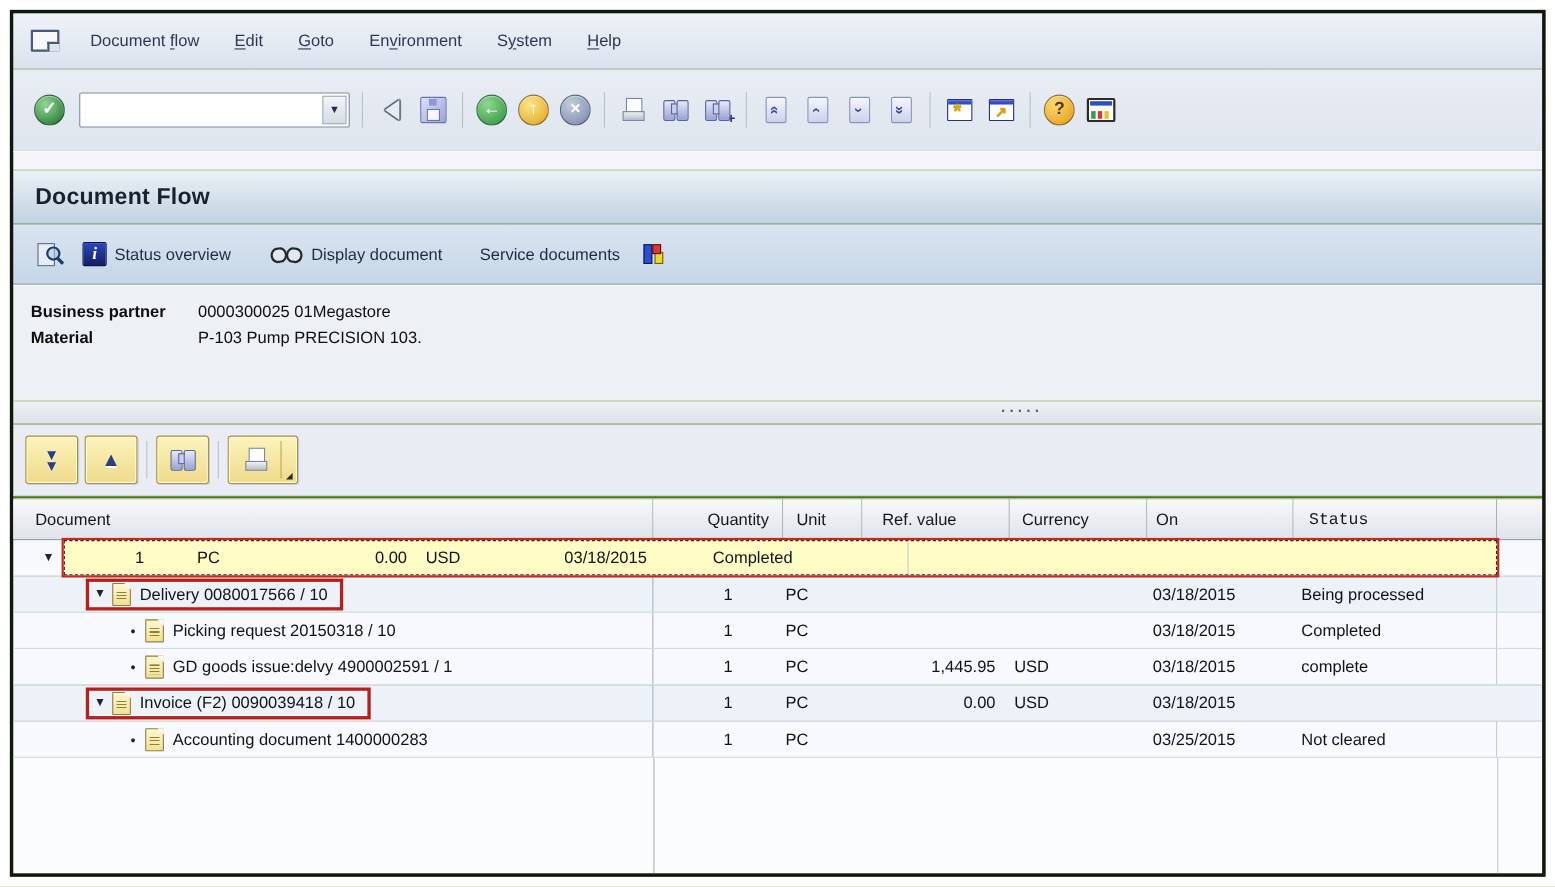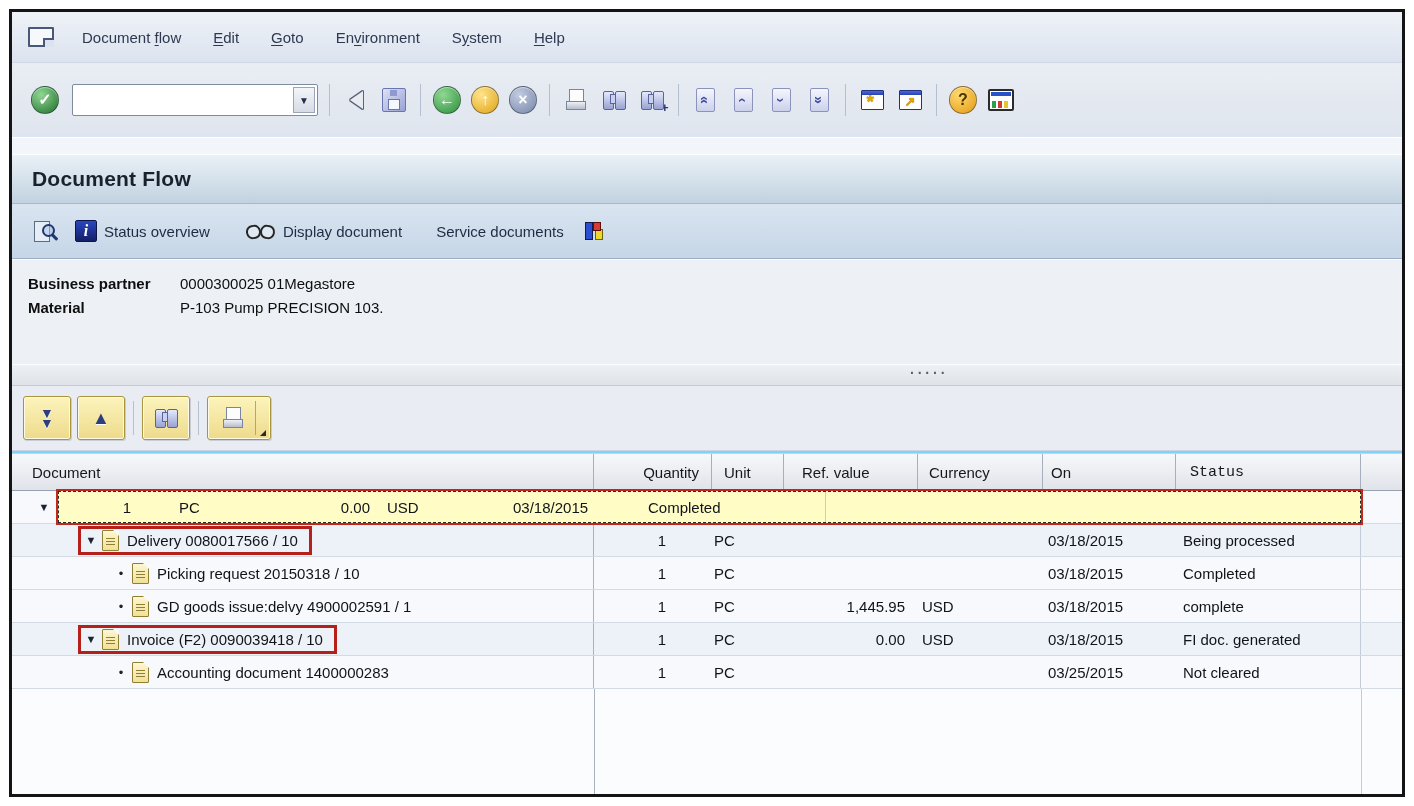--- a/index.html
+++ b/index.html
@@ -1,18 +1,18 @@
 <!DOCTYPE html>
 <html><head>
 <meta charset="utf-8">
 <style>
   html,body{margin:0;padding:0;background:#fff;width:1414px;height:806px;overflow:hidden;
     font-family:"Liberation Sans",sans-serif;-webkit-font-smoothing:antialiased;}
   .frame{position:absolute;left:9px;top:9px;width:1390px;height:782px;border:3px solid #141414;
-    background:#7dd3fc;overflow:hidden;display:flex;flex-direction:column;box-sizing:content-box;}
+    background:#4d7c0f;overflow:hidden;display:flex;flex-direction:column;box-sizing:content-box;}
 
   
   .menubar{height:50px;flex:0 0 50px;background:linear-gradient(#eef2f8,#dce3ef);
     display:flex;align-items:center;padding-left:12px;color:#2e3950;font-size:15px;}
   .sysmenu{width:22px;height:16px;border:2px solid #4a5878;border-radius:1px;margin:0 12px 0 4px;position:relative;background:#f6f8fb;}
   .sysmenu::after{content:"";position:absolute;right:-2px;bottom:-2px;width:9px;height:7px;background:#dce3ef;border-left:2px solid #4a5878;border-top:2px solid #4a5878;}
   .menu-item{padding:5px 13px;margin:0 2px;cursor:default;border:1px solid transparent;}
   .menu-item u{text-decoration:underline;text-underline-offset:2px;}
 
   
@@ -395,21 +395,20 @@
               <span class="exp" style="font-size: 11px;">▼</span>
               <span class="docic"></span>
               <span class="label">Invoice (F2) 0090039418 / 10</span>
             </span>
           </div>
           <div class="cell c-qty">1</div>
           <div class="cell c-unit">PC</div>
           <div class="cell c-ref">0.00</div>
           <div class="cell c-cur">USD</div>
           <div class="cell c-on">03/18/2015</div>
-          <div class="cell c-status">FI doc. generated</div>
         </div>
         <div class="rowfill"></div>
       </div>
       <div class="trow">
         <div class="gutter"></div>
         <div class="row-main">
           <div class="cell c-doc" style="padding-left: 55px;">
             <span class="treegrp">
               <span class="exp bullet">•</span>
               <span class="docic"></span>

